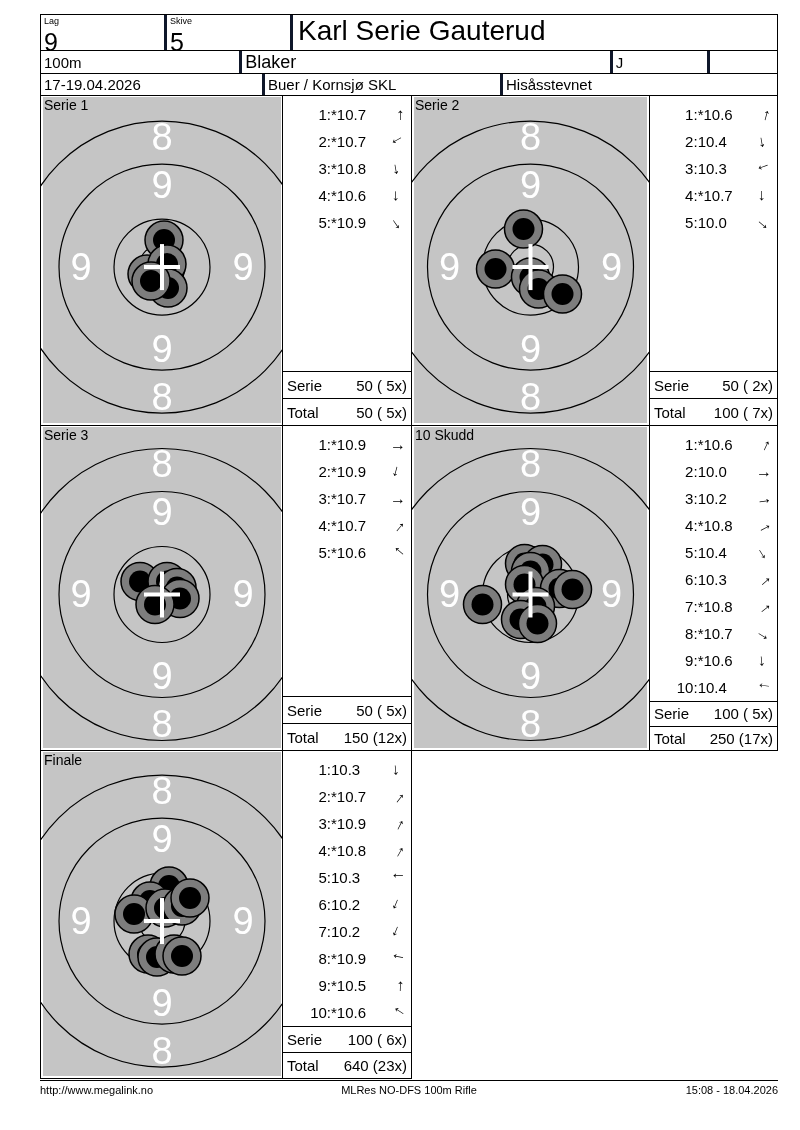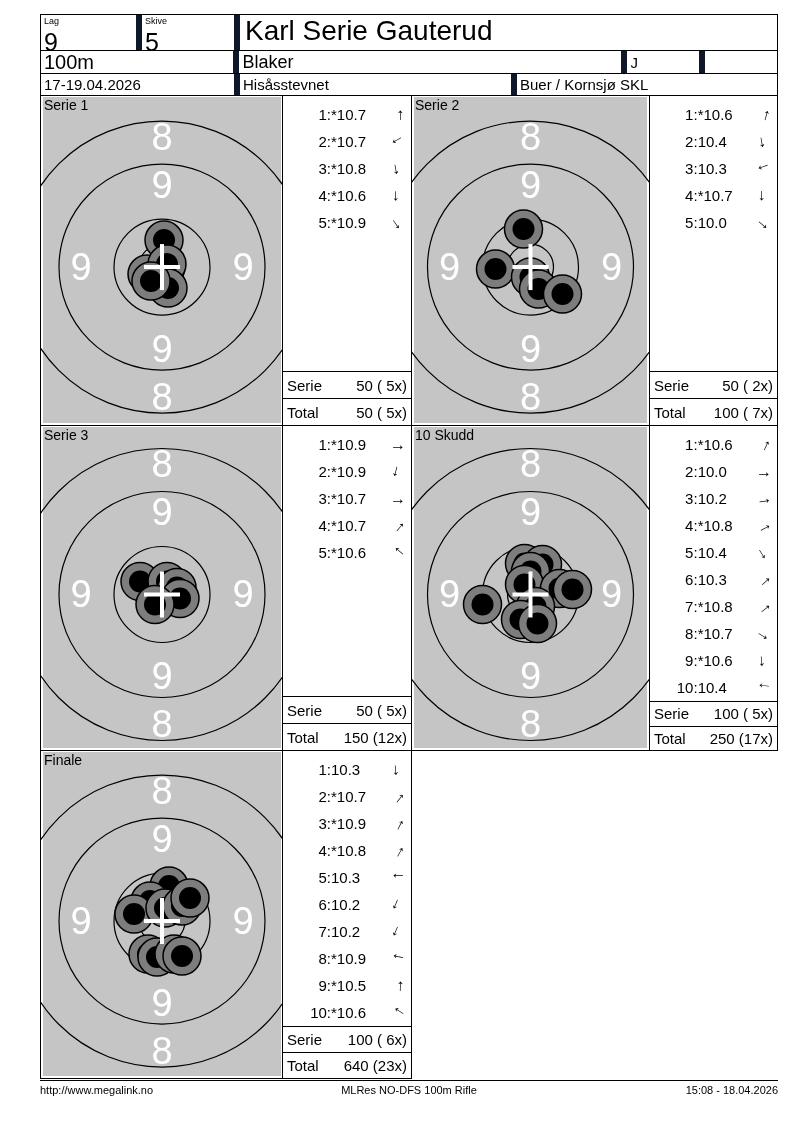--- a/index.html
+++ b/index.html
@@ -9,27 +9,27 @@
   }
   * { box-sizing:border-box; }
   .sheet { position:absolute; left:40px; top:14px; width:738px; }
 
   
   .hrow { display:flex; border-left:1px solid #000; border-right:1px solid #000; border-bottom:1px solid #000; }
   .h1 { height:37px; border-top:1px solid #000; }
   .h2 { height:23px; }
   .h3 { height:22px; }
   .hcell { padding:1px 3px; overflow:hidden; white-space:nowrap; }
-  .hcell + .hcell { border-left:6px solid #0f172a; }
+  .hcell + .hcell { border-left:3px solid #0f172a;margin-left:28px; }
   .tinylabel { font-size:9px; line-height:10px; display:block; }
   .bigval { font-size:25px; line-height:26px; display:block; margin-top:3px; }
   .c-lag { width:95px; }
   .c-skive { width:98px; }
   .c-name { flex:1; display:flex; align-items:flex-end; font-size:28px; padding-bottom:3px; padding-left:5px; }
-  .c-dist { width:193px; font-size:20px; display:flex; align-items:center; }
+  .c-dist { width:193px; font-size:15px; display:flex; align-items:center; }
   .c-club { width:389px; font-size:18px; display:flex; align-items:center; }
   .c-class { width:78px; font-size:15px; display:flex; align-items:center; }
   .c-empty { width:78px; }
   .c-date { width:193px; font-size:15px; display:flex; align-items:center; }
   .c-event { width:277px; font-size:15px; display:flex; align-items:center; }
   .c-org { flex:1; font-size:15px; display:flex; align-items:center; }
 
   
   .prow { display:flex; }
   .cell { border-right:1px solid #000; border-bottom:1px solid #000; position:relative; overflow:hidden; background:#fff; }
@@ -73,22 +73,22 @@
 
   <div class="hrow h2">
     <div class="hcell c-dist">100m</div>
     <div class="hcell c-club">Blaker</div>
     <div class="hcell c-class">J</div>
     <div class="hcell c-empty"></div>
   </div>
 
   <div class="hrow h3">
     <div class="hcell c-date">17-19.04.2026</div>
+    <div class="hcell c-org">Buer / Kornsjø SKL</div>
     <div class="hcell c-event">Hisåsstevnet</div>
-    <div class="hcell c-org">Buer / Kornsjø SKL</div>
   </div>
 
   <div id="panels">
       <div class="prow">
         <div class="cell target-cell first" style="width: 243px; height: 330px;">
           <svg width="242" height="329" viewBox="0 0 242 329">
             <rect x="2" y="1" width="238" height="326" fill="#c5c5c5"></rect>
             <circle cx="121" cy="171.08" r="23" fill="none" stroke="#000000" stroke-width="1.2"></circle>
             <circle cx="121" cy="171.08" r="48" fill="none" stroke="#000000" stroke-width="1.2"></circle>
             <circle cx="121" cy="171.08" r="103" fill="none" stroke="#000000" stroke-width="1.2"></circle>

